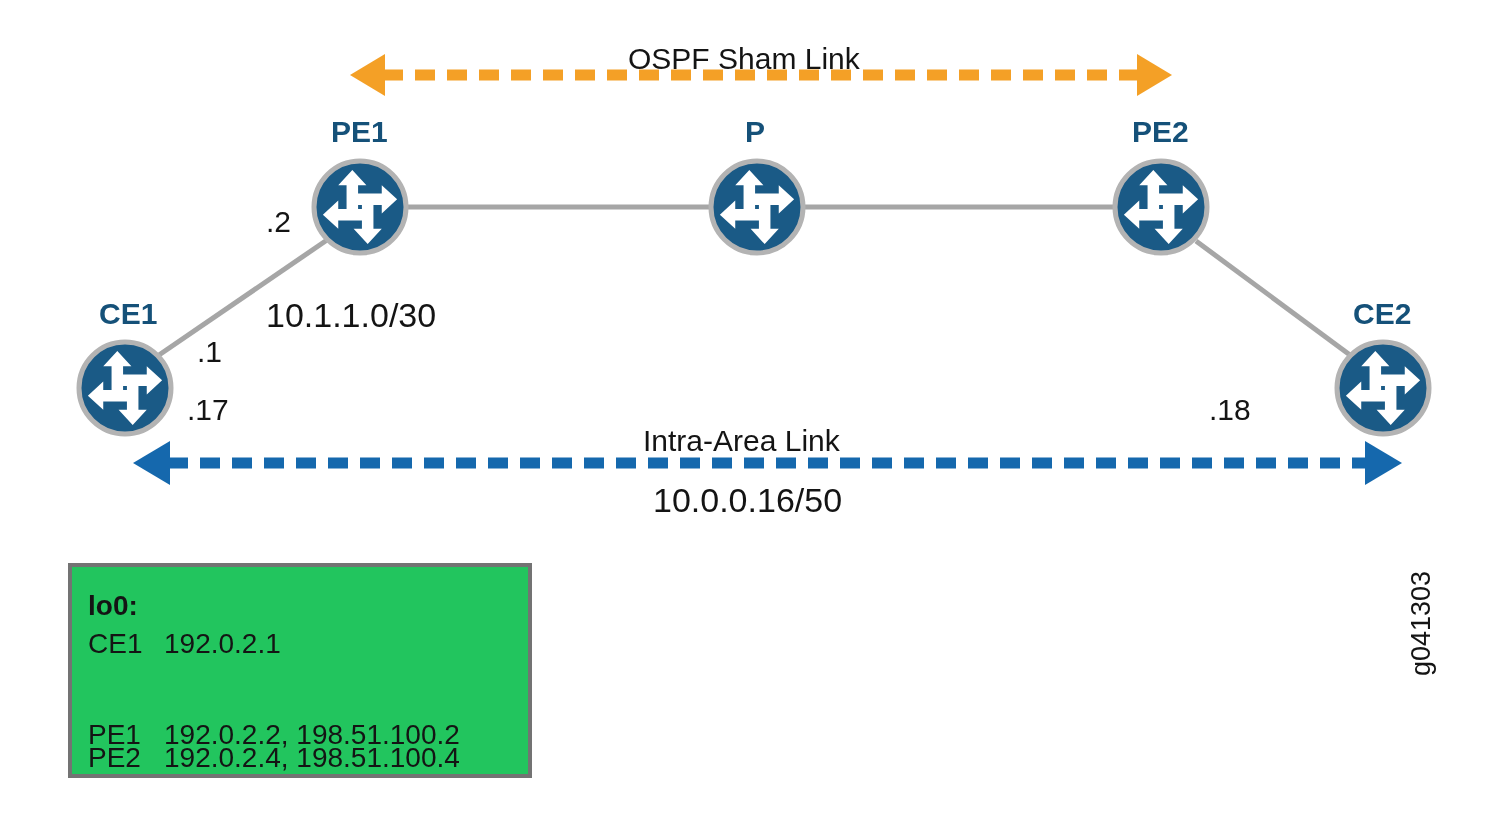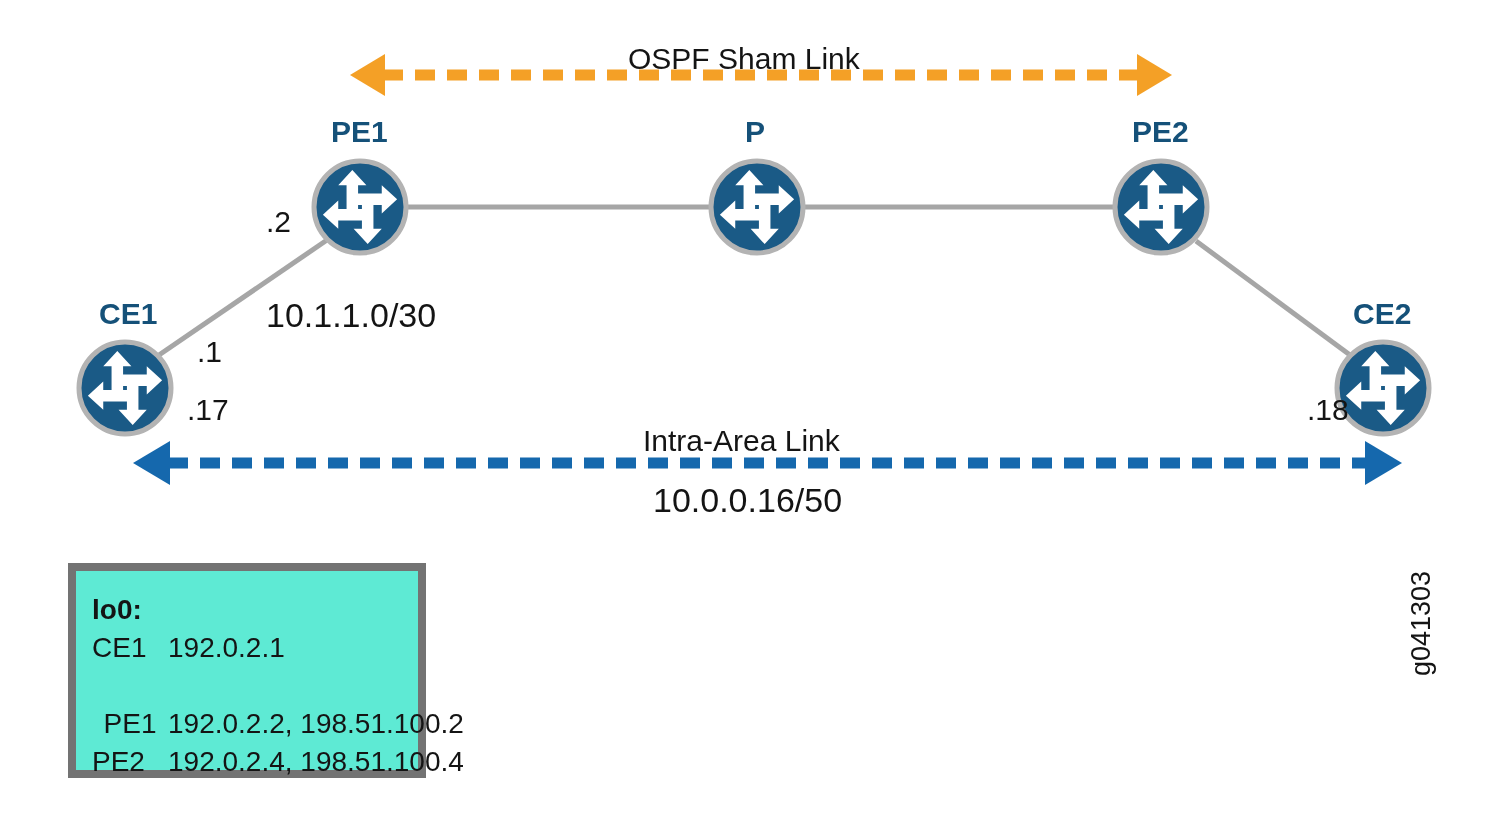--- a/index.html
+++ b/index.html
@@ -46,24 +46,24 @@
     color: #141414;
   }
   .iface-label {
     font-size: 30px;
     color: #141414;
   }
   #legend-box {
     position: absolute;
     left: 68px;
     top: 563px;
-    width: 358px;
+    width: 464px;
     height: 215px;
-    border: 8px solid #737373;
-    background: #5eead4;
+    border: 4px solid #737373;
+    background: #22c55e;
     box-sizing: border-box;
   }
   .legend-line {
     position: absolute;
     font-size: 28px;
     color: #141414;
     white-space: pre;
     font-family: "Liberation Sans", sans-serif;
   }
   .legend-head {
@@ -152,33 +152,33 @@
 
   <div class="txt node-label" style="left:331px; top:117px;">PE1</div>
   <div class="txt node-label" style="left:745px; top:117px;">P</div>
   <div class="txt node-label" style="left:1132px; top:117px;">PE2</div>
   <div class="txt node-label" style="left:99px; top:299px;">CE1</div>
   <div class="txt node-label" style="left:1353px; top:299px;">CE2</div>
 
   <div class="txt iface-label" style="left:266px; top:207px;">.2</div>
   <div class="txt iface-label" style="left:197px; top:337px;">.1</div>
   <div class="txt iface-label" style="left:187px; top:395px;">.17</div>
-  <div class="txt iface-label" style="left:1307px; top:395px;">.18</div>
+  <div class="txt iface-label" style="left:1209px; top:395px;">.18</div>
 
   <div class="txt subnet-label" style="left:266px; top:298px;">10.1.1.0/30</div>
 
   <div class="txt link-title" style="left:643px; top:410px;">Intra-Area Link</div>
   <div class="txt subnet-label" style="left:653px; top:483px;">10.0.0.16/50</div>
 
   <div id="legend-box">
     <div class="legend-line legend-head" style="left:16px; top:23px;">lo0:</div>
 
     <div class="legend-line" style="left:16px; top:61px;"><span class="legend-name">CE1</span><span>192.0.2.1</span></div>
 
 
-    <div class="legend-line" style="left:16px; top:137px;text-align:center;"><span class="legend-name">PE1</span><span>192.0.2.2, 198.51.100.2</span></div>
+    <div class="legend-line" style="left:16px; top:152px;"><span class="legend-name">PE1</span><span>192.0.2.2, 198.51.100.2</span></div>
 
     <div class="legend-line" style="left:16px; top:175px;"><span class="legend-name">PE2</span><span>192.0.2.4, 198.51.100.4</span></div>
   </div>
 
   <div id="watermark">g041303</div>
 
 </div>
 
 </body></html>

